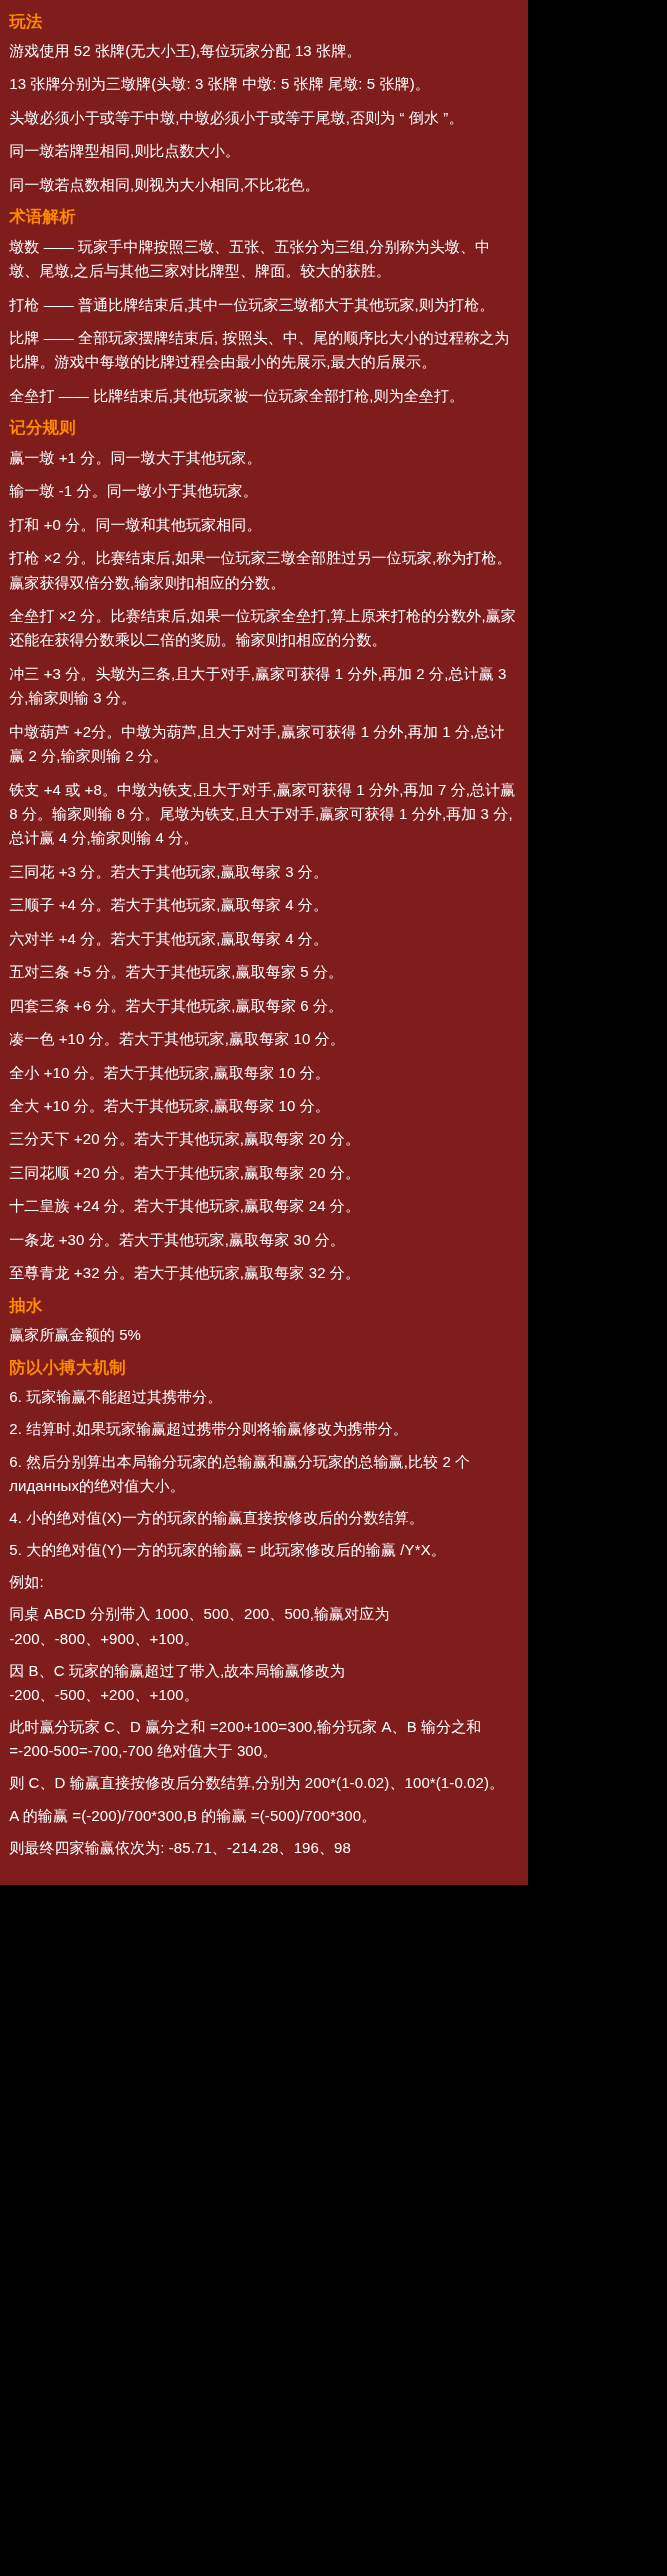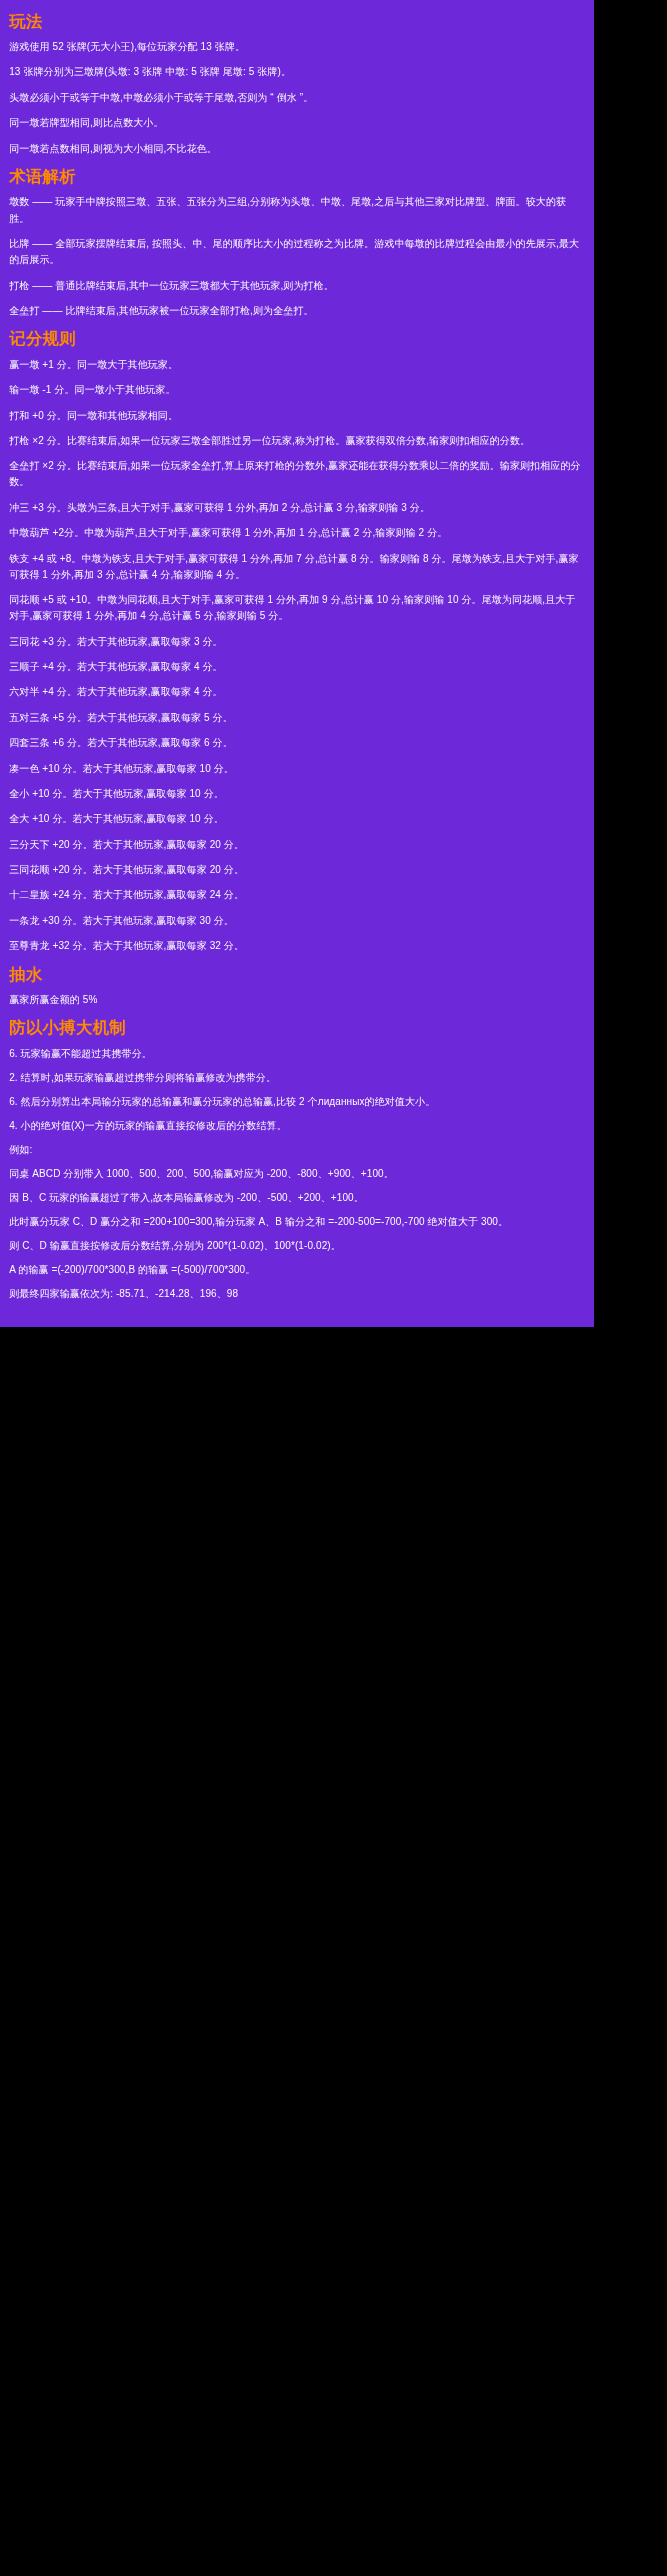--- a/index.html
+++ b/index.html
@@ -6,41 +6,41 @@
     margin: 0;
     padding: 0;
     background: #000000;
   }
   body {
     width: 667px;
     font-family: "Liberation Sans", sans-serif;
     color: #ffffff;
   }
   .page {
-    width: 594px;
+    width: 528px;
     box-sizing: border-box;
     padding: 10.5px 9.2px 17px 9.2px;
-    background: #6d28d9;
+    background: #7f1d1d;
   }
   .section {
     margin-bottom: 1.3px;
   }
   h2.heading {
     color: #ff8a00;
     font-size: 16.4px;
     font-weight: bold;
     margin: 14.4px 0 6.5px 0;
     letter-spacing: 0.3px;
   }
   h2.heading:first-child {
     margin-top: 0;
   }
   p.para {
     color: #ffffff;
-    font-size: 10px;
+    font-size: 15px;
     line-height: 1.62;
     margin: 0 0 9.2px 0;
     letter-spacing: 0.1px;
   }
   p.tight {
     margin-bottom: 7.8px;
   }
 </style>
 </head>
 <body>
@@ -53,36 +53,35 @@
     <p class="para">13 张牌分别为三墩牌(头墩: 3 张牌 中墩: 5 张牌 尾墩: 5 张牌)。</p>
     <p class="para">头墩必须小于或等于中墩,中墩必须小于或等于尾墩,否则为 “ 倒水 ”。</p>
     <p class="para">同一墩若牌型相同,则比点数大小。</p>
     <p class="para">同一墩若点数相同,则视为大小相同,不比花色。</p>
   </div>
 
 
   <div class="section">
     <h2 class="heading">术语解析</h2>
     <p class="para">墩数 —— 玩家手中牌按照三墩、五张、五张分为三组,分别称为头墩、中墩、尾墩,之后与其他三家对比牌型、牌面。较大的获胜。</p>
+    <p class="para">打枪 —— 普通比牌结束后,其中一位玩家三墩都大于其他玩家,则为打枪。</p>
     <p class="para">比牌 —— 全部玩家摆牌结束后, 按照头、中、尾的顺序比大小的过程称之为比牌。游戏中每墩的比牌过程会由最小的先展示,最大的后展示。</p>
-    <p class="para">打枪 —— 普通比牌结束后,其中一位玩家三墩都大于其他玩家,则为打枪。</p>
     <p class="para">全垒打 —— 比牌结束后,其他玩家被一位玩家全部打枪,则为全垒打。</p>
   </div>
 
   <div class="section">
     <h2 class="heading">记分规则</h2>
     <p class="para">赢一墩 +1 分。同一墩大于其他玩家。</p>
     <p class="para">输一墩 -1 分。同一墩小于其他玩家。</p>
     <p class="para">打和 +0 分。同一墩和其他玩家相同。</p>
     <p class="para">打枪 ×2 分。比赛结束后,如果一位玩家三墩全部胜过另一位玩家,称为打枪。赢家获得双倍分数,输家则扣相应的分数。</p>
     <p class="para">全垒打 ×2 分。比赛结束后,如果一位玩家全垒打,算上原来打枪的分数外,赢家还能在获得分数乘以二倍的奖励。输家则扣相应的分数。</p>
     <p class="para">冲三 +3 分。头墩为三条,且大于对手,赢家可获得 1 分外,再加 2 分,总计赢 3 分,输家则输 3 分。</p>
     <p class="para">中墩葫芦 +2分。中墩为葫芦,且大于对手,赢家可获得 1 分外,再加 1 分,总计赢 2 分,输家则输 2 分。</p>
     <p class="para">铁支 +4 或 +8。中墩为铁支,且大于对手,赢家可获得 1 分外,再加 7 分,总计赢 8 分。输家则输 8 分。尾墩为铁支,且大于对手,赢家可获得 1 分外,再加 3 分,总计赢 4 分,输家则输 4 分。</p>
-    <p class="para">同花顺 +5 或 +10。中墩为同花顺,且大于对手,赢家可获得 1 分外,再加 9 分,总计赢 10 分,输家则输 10 分。尾墩为同花顺,且大于对手,赢家可获得 1 分外,再加 4 分,总计赢 5 分,输家则输 5 分。</p>
     <p class="para">三同花 +3 分。若大于其他玩家,赢取每家 3 分。</p>
     <p class="para">三顺子 +4 分。若大于其他玩家,赢取每家 4 分。</p>
     <p class="para">六对半 +4 分。若大于其他玩家,赢取每家 4 分。</p>
     <p class="para">五对三条 +5 分。若大于其他玩家,赢取每家 5 分。</p>
     <p class="para">四套三条 +6 分。若大于其他玩家,赢取每家 6 分。</p>
     <p class="para">凑一色 +10 分。若大于其他玩家,赢取每家 10 分。</p>
     <p class="para">全小 +10 分。若大于其他玩家,赢取每家 10 分。</p>
     <p class="para">全大 +10 分。若大于其他玩家,赢取每家 10 分。</p>
     <p class="para">三分天下 +20 分。若大于其他玩家,赢取每家 20 分。</p>
     <p class="para">三同花顺 +20 分。若大于其他玩家,赢取每家 20 分。</p>
@@ -95,20 +94,21 @@
     <h2 class="heading">抽水</h2>
     <p class="para">赢家所赢金额的 5%</p>
   </div>
 
   <div class="section">
     <h2 class="heading">防以小搏大机制</h2>
     <p class="para tight">6. 玩家输赢不能超过其携带分。</p>
     <p class="para tight">2. 结算时,如果玩家输赢超过携带分则将输赢修改为携带分。</p>
     <p class="para tight">6. 然后分别算出本局输分玩家的总输赢和赢分玩家的总输赢,比较 2 个лиданных的绝对值大小。</p>
     <p class="para tight">4. 小的绝对值(X)一方的玩家的输赢直接按修改后的分数结算。</p>
+    <p class="para tight">5. 大的绝对值(Y)一方的玩家的输赢 = 此玩家修改后的输赢 /Y*X。</p>
     <p class="para tight">例如:</p>
     <p class="para tight">同桌 ABCD 分别带入 1000、500、200、500,输赢对应为 -200、-800、+900、+100。</p>
     <p class="para tight">因 B、C 玩家的输赢超过了带入,故本局输赢修改为 -200、-500、+200、+100。</p>
     <p class="para tight">此时赢分玩家 C、D 赢分之和 =200+100=300,输分玩家 A、B 输分之和 =-200-500=-700,-700 绝对值大于 300。</p>
     <p class="para tight">则 C、D 输赢直接按修改后分数结算,分别为 200*(1-0.02)、100*(1-0.02)。</p>
     <p class="para tight">A 的输赢 =(-200)/700*300,B 的输赢 =(-500)/700*300。</p>
     <p class="para tight">则最终四家输赢依次为: -85.71、-214.28、196、98</p>
   </div>
 
 </div>

